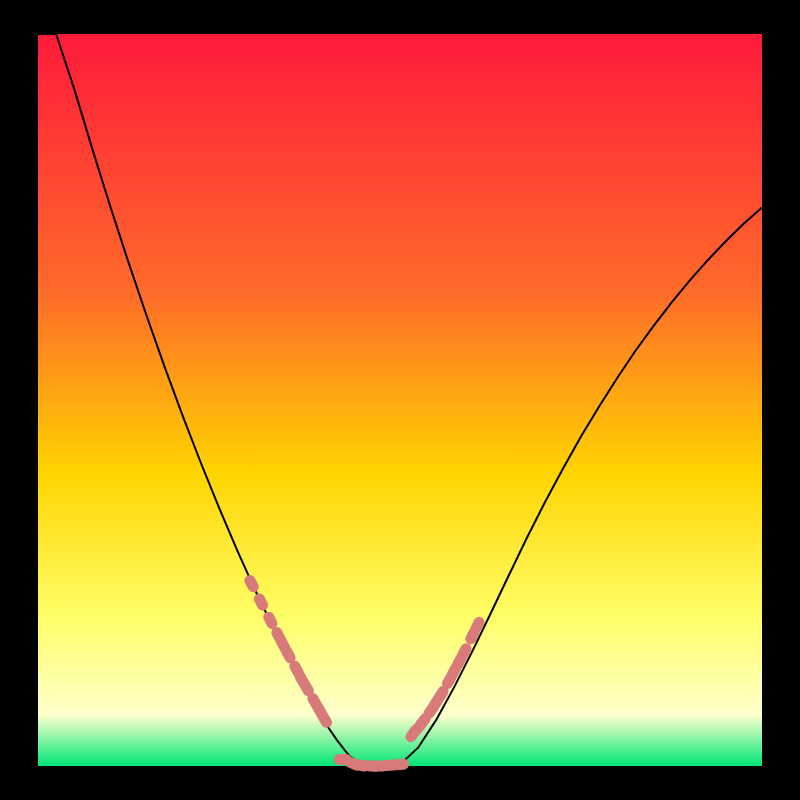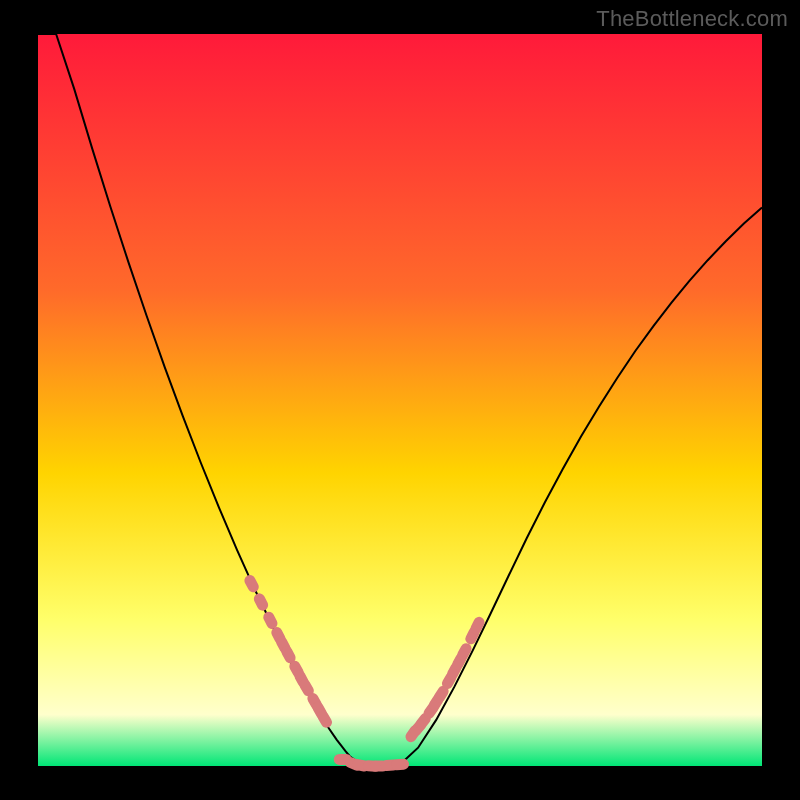--- a/index.html
+++ b/index.html
@@ -27,21 +27,20 @@
     width: 800px;
     height: 800px;
     display: block;
   }
 </style>
 </head>
 <body>
 
 <div class="stage">
 
-  <div class="watermark">TheBottleneck.com</div>
 
   <svg class="plot" viewBox="0 0 800 800">
     <defs>
       <linearGradient id="bg-grad" x1="0" y1="0" x2="0" y2="1">
         <stop offset="0%" stop-color="#ff1a3a"></stop>
         <stop offset="35%" stop-color="#ff6a2a"></stop>
         <stop offset="60%" stop-color="#ffd400"></stop>
         <stop offset="80%" stop-color="#ffff6a"></stop>
         <stop offset="93%" stop-color="#ffffcc"></stop>
         <stop offset="100%" stop-color="#00e676"></stop>

